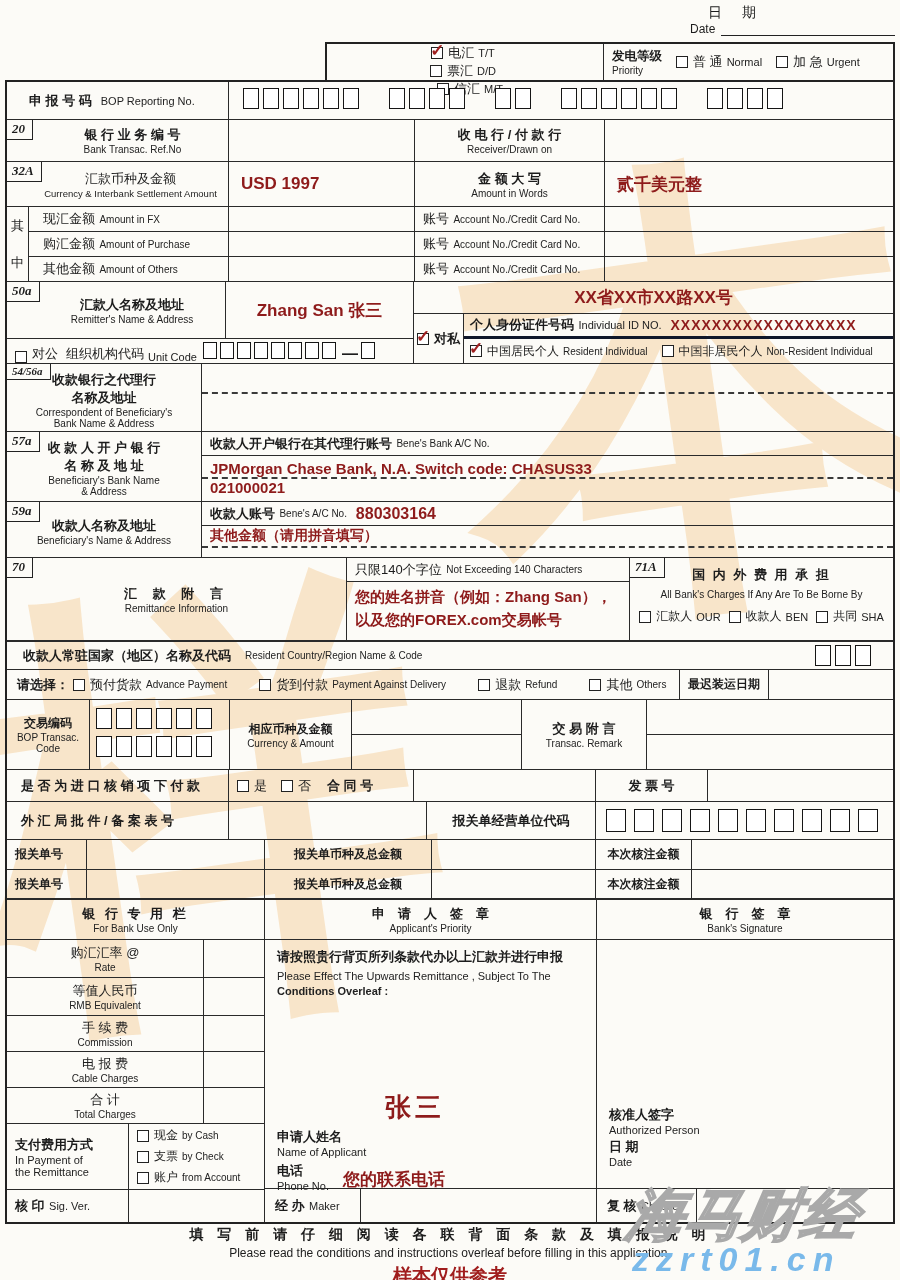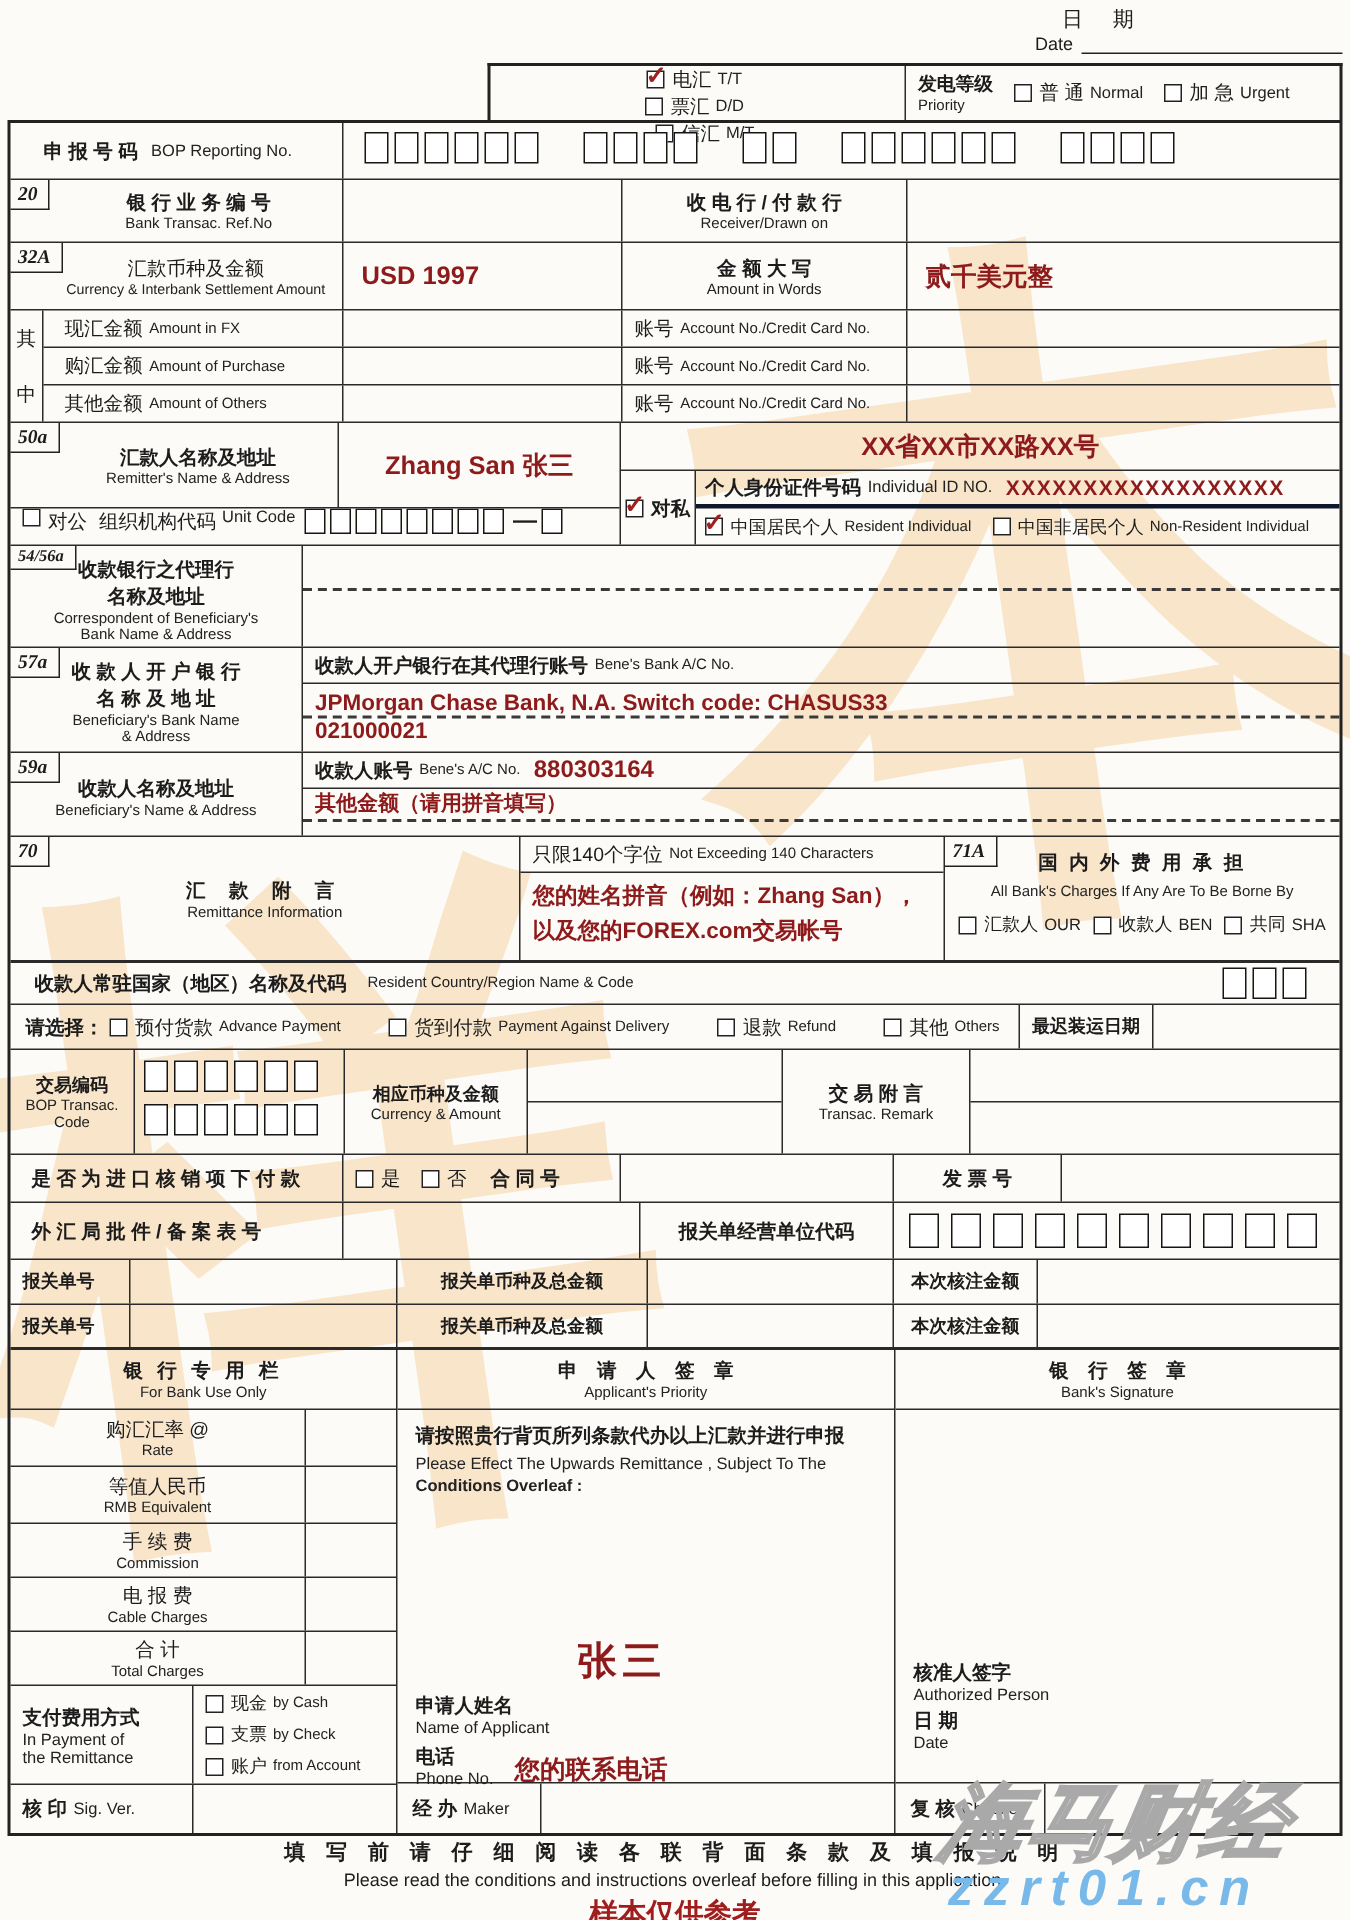--- a/index.html
+++ b/index.html
@@ -208,21 +208,21 @@
             <span class="tag">50a</span>
             <div class="col" style="padding-left:32px;">
               <span class="cn" style="font-weight:bold">汇款人名称及地址</span>
               <span class="en">Remitter's Name &amp; Address</span>
             </div>
           </div>
           <div class="c last" style="flex:1;justify-content:center;">
             <span class="red" style="font-size:17px">Zhang San  张三</span>
           </div>
         </div>
-        <div style="flex:1;display:flex;align-items:flex-start;padding-left:8px;">
+        <div style="flex:1;display:flex;align-items:flex-end;padding-left:8px;">
           <span class="cb"></span>
           <span class="cn" style="margin-right:8px">对公</span>
           <span class="cn" style="margin-right:4px">组织机构代码</span>
           <span class="en" style="font-size:11px;margin-right:6px">Unit Code</span>
           <span class="boxes-sm"><span class="wbox"></span><span class="wbox"></span><span class="wbox"></span><span class="wbox"></span><span class="wbox"></span><span class="wbox"></span><span class="wbox"></span><span class="wbox"></span></span>
           <span style="font-weight:bold;margin:0 3px;">—</span>
           <span class="boxes-sm"><span class="wbox"></span></span>
         </div>
       </div>
       <div style="flex:1;display:flex;flex-direction:column;">

